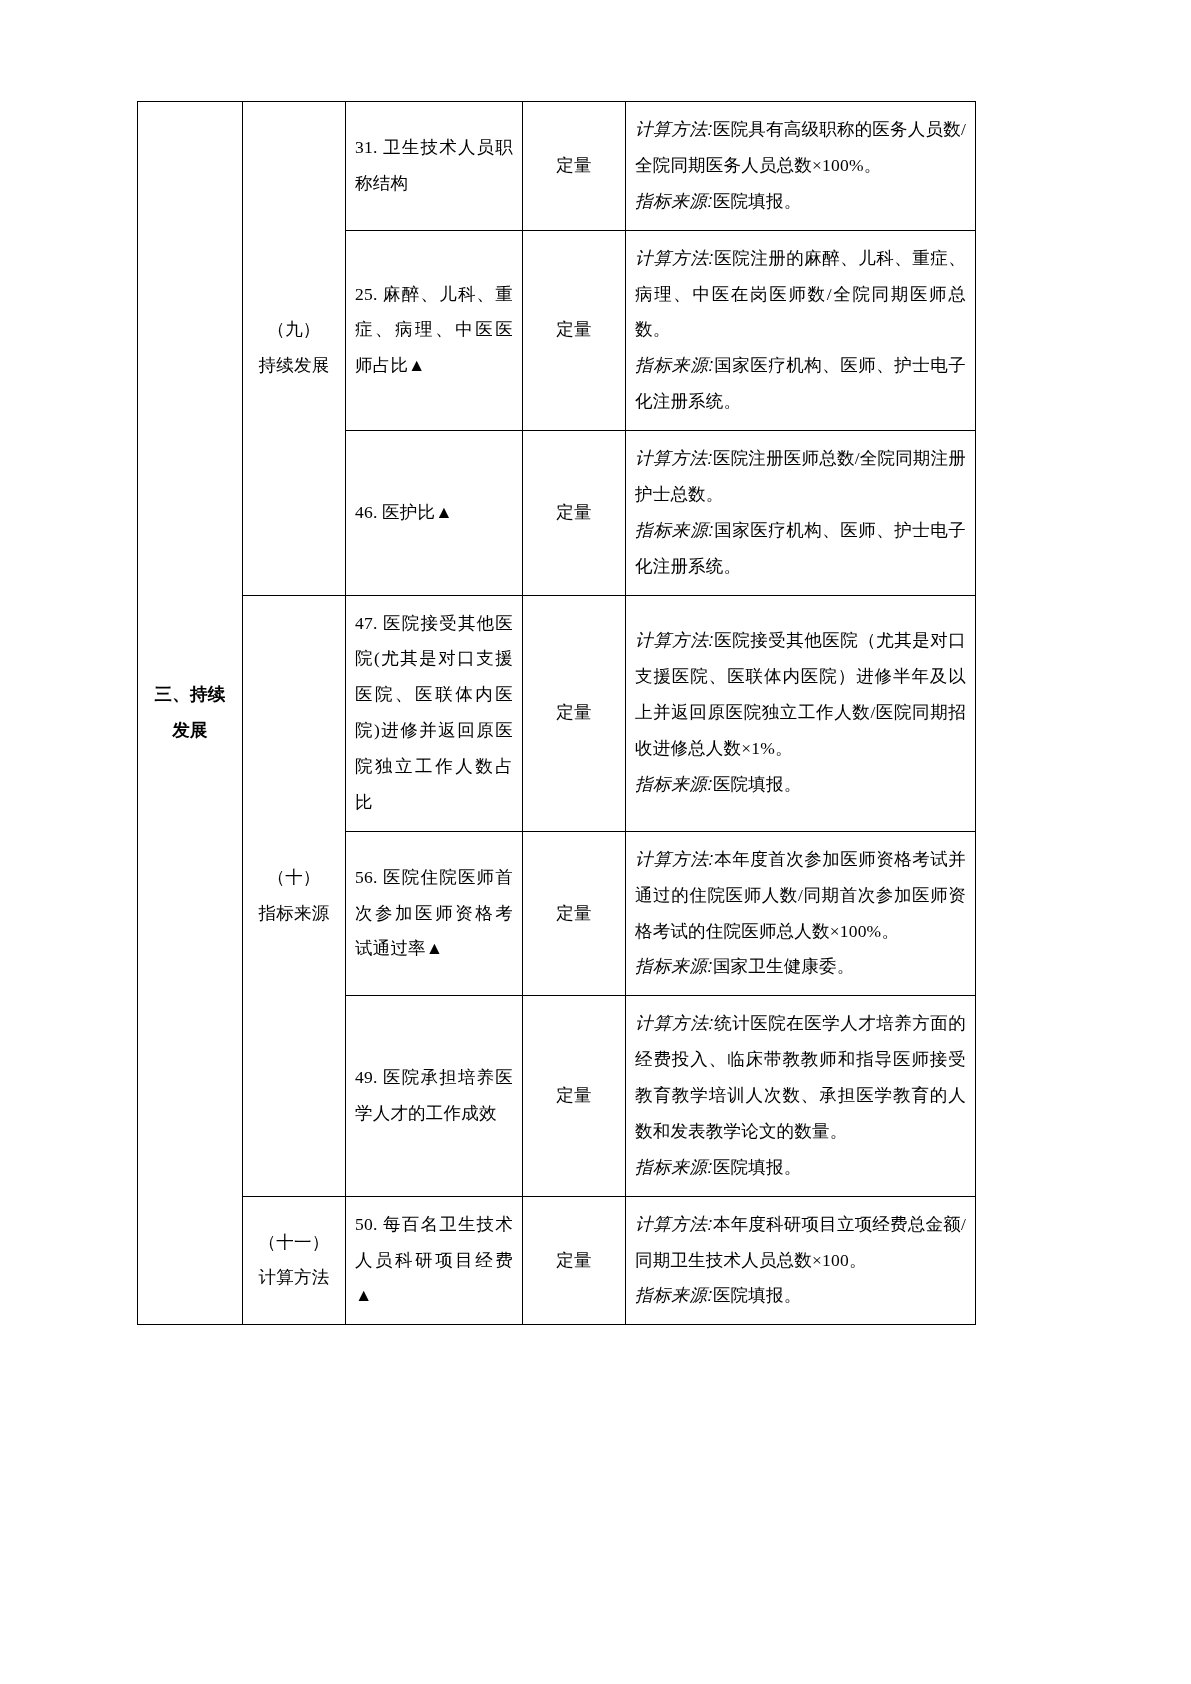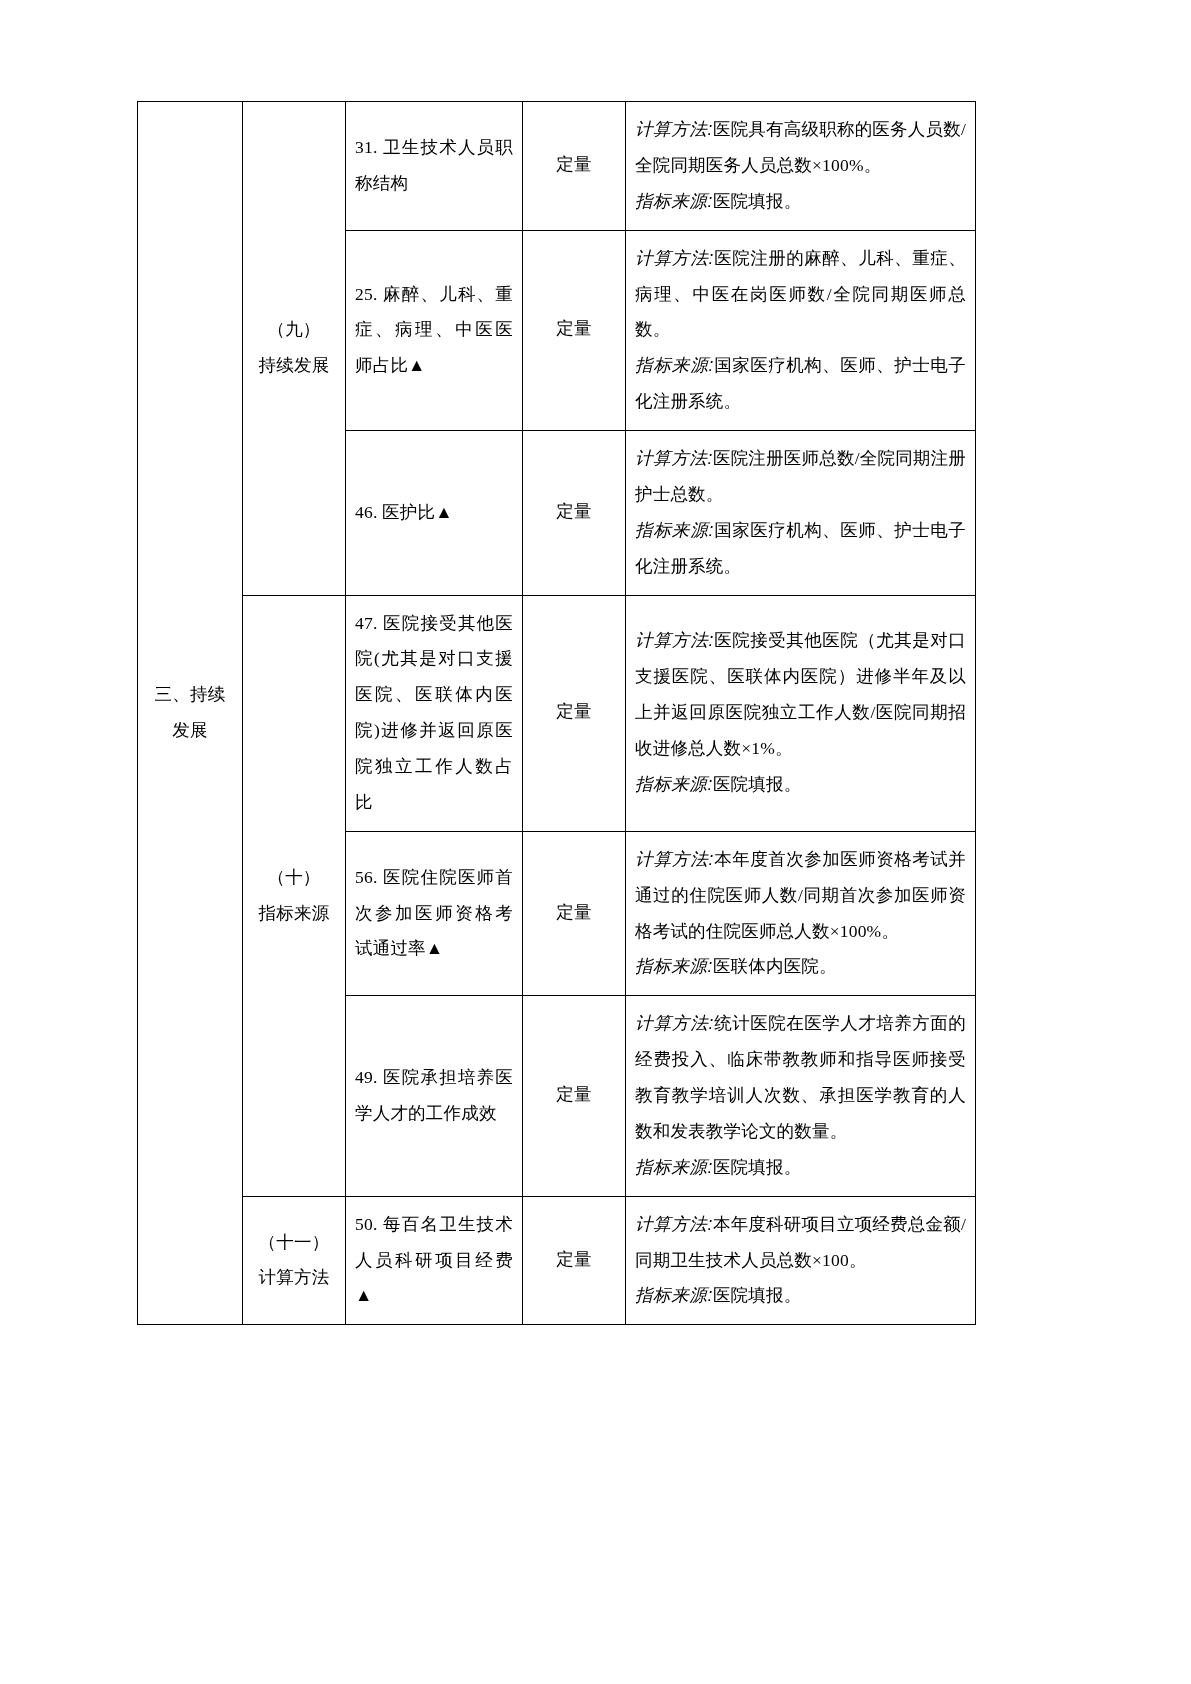--- a/index.html
+++ b/index.html
@@ -48,21 +48,21 @@
 
   
   col.c-category { width: 105px; }
   col.c-section  { width: 103px; }
   col.c-name     { width: 177px; }
   col.c-type     { width: 103px; }
   col.c-method   { width: 350px; }
 
   td.cat-cell {
     text-align: center;
-    font-weight: normal;
+    font-weight: bold;
     font-size: 17.5px;
     line-height: 1.95;
     letter-spacing: 0.5px;
     padding: 6px 12px;
   }
 
   td.sec-cell {
     text-align: center;
     line-height: 2.2;
     padding: 6px 6px;
@@ -71,21 +71,20 @@
   td.name-cell {
     text-align: justify;
     text-align-last: left;
     line-height: 2.1;
     padding: 12px 10px 12px 11px;
   }
 
   td.type-cell {
     text-align: center;
     padding: 6px 4px;
-    font-family: Liberation Mono, monospace;
   }
 
   td.method-cell {
     text-align: justify;
     text-align-last: left;
     line-height: 2.08;
     padding: 12px 10px 12px 12px;
   }
 
   .kai-label {
@@ -156,21 +155,21 @@
             <span class="method-line"><span class="kai-label">计算方法:</span><span>医院接受其他医院（尤其是对口支援医院、医联体内医院）进修半年及以上并返回原医院独立工作人数/医院同期招收进修总人数×1%。</span></span>
             <span class="method-line"><span class="kai-label">指标来源:</span><span>医院填报。</span></span>
           </td>
         </tr>
 
         <tr>
           <td class="name-cell">56. 医院住院医师首次参加医师资格考试通过率▲</td>
           <td class="type-cell">定量</td>
           <td class="method-cell">
             <span class="method-line"><span class="kai-label">计算方法:</span><span>本年度首次参加医师资格考试并通过的住院医师人数/同期首次参加医师资格考试的住院医师总人数×100%。</span></span>
-            <span class="method-line"><span class="kai-label">指标来源:</span><span>医联体内医院。</span></span>
+            <span class="method-line"><span class="kai-label">指标来源:</span><span>国家卫生健康委。</span></span>
           </td>
         </tr>
 
         <tr>
           <td class="name-cell">49. 医院承担培养医学人才的工作成效</td>
           <td class="type-cell">定量</td>
           <td class="method-cell">
             <span class="method-line"><span class="kai-label">计算方法:</span><span>统计医院在医学人才培养方面的经费投入、临床带教教师和指导医师接受教育教学培训人次数、承担医学教育的人数和发表教学论文的数量。</span></span>
             <span class="method-line"><span class="kai-label">指标来源:</span><span>医院填报。</span></span>
           </td>

